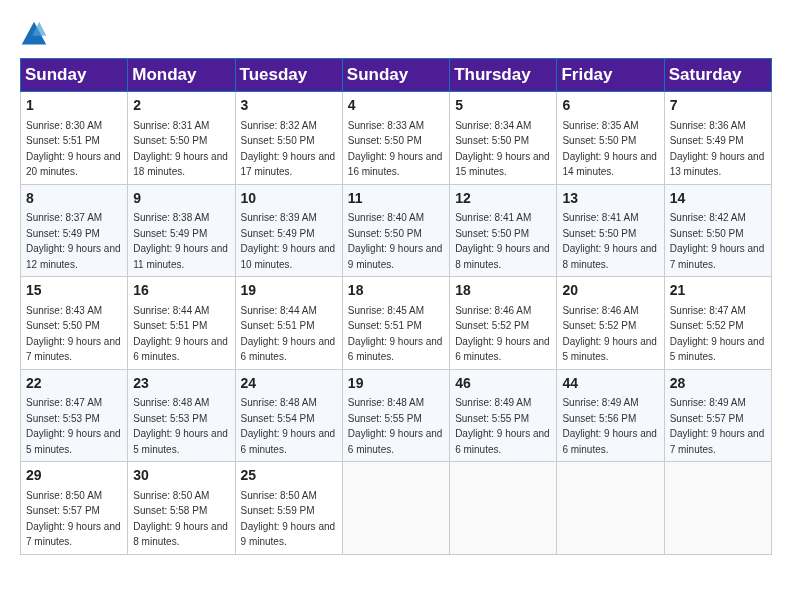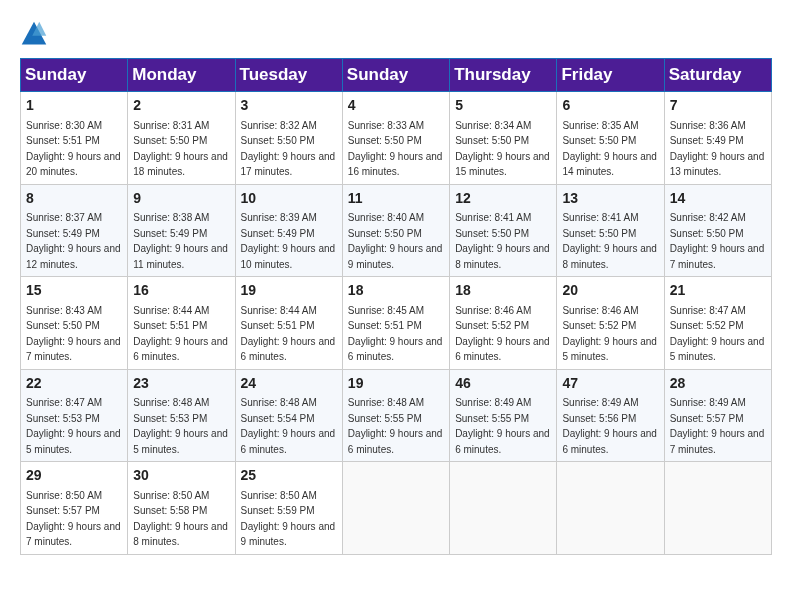--- a/index.html
+++ b/index.html
@@ -151,21 +151,21 @@
         <td><span class="day-num">18</span><span class="day-info">Sunrise: 8:46 AM<br>Sunset: 5:52 PM<br>Daylight: 9 hours and 6 minutes.</span></td>
         <td><span class="day-num">20</span><span class="day-info">Sunrise: 8:46 AM<br>Sunset: 5:52 PM<br>Daylight: 9 hours and 5 minutes.</span></td>
         <td><span class="day-num">21</span><span class="day-info">Sunrise: 8:47 AM<br>Sunset: 5:52 PM<br>Daylight: 9 hours and 5 minutes.</span></td>
       </tr>
       <tr>
         <td><span class="day-num">22</span><span class="day-info">Sunrise: 8:47 AM<br>Sunset: 5:53 PM<br>Daylight: 9 hours and 5 minutes.</span></td>
         <td><span class="day-num">23</span><span class="day-info">Sunrise: 8:48 AM<br>Sunset: 5:53 PM<br>Daylight: 9 hours and 5 minutes.</span></td>
         <td><span class="day-num">24</span><span class="day-info">Sunrise: 8:48 AM<br>Sunset: 5:54 PM<br>Daylight: 9 hours and 6 minutes.</span></td>
         <td><span class="day-num">19</span><span class="day-info">Sunrise: 8:48 AM<br>Sunset: 5:55 PM<br>Daylight: 9 hours and 6 minutes.</span></td>
         <td><span class="day-num">46</span><span class="day-info">Sunrise: 8:49 AM<br>Sunset: 5:55 PM<br>Daylight: 9 hours and 6 minutes.</span></td>
-        <td><span class="day-num">47</span><span class="day-info">Sunrise: 8:49 AM<br>Sunset: 5:56 PM<br>Daylight: 9 hours and 6 minutes.</span></td>
+        <td><span class="day-num">44</span><span class="day-info">Sunrise: 8:49 AM<br>Sunset: 5:56 PM<br>Daylight: 9 hours and 6 minutes.</span></td>
         <td><span class="day-num">28</span><span class="day-info">Sunrise: 8:49 AM<br>Sunset: 5:57 PM<br>Daylight: 9 hours and 7 minutes.</span></td>
       </tr>
       <tr>
         <td><span class="day-num">29</span><span class="day-info">Sunrise: 8:50 AM<br>Sunset: 5:57 PM<br>Daylight: 9 hours and 7 minutes.</span></td>
         <td><span class="day-num">30</span><span class="day-info">Sunrise: 8:50 AM<br>Sunset: 5:58 PM<br>Daylight: 9 hours and 8 minutes.</span></td>
         <td><span class="day-num">25</span><span class="day-info">Sunrise: 8:50 AM<br>Sunset: 5:59 PM<br>Daylight: 9 hours and 9 minutes.</span></td>
         <td class="empty-cell"></td>
         <td class="empty-cell"></td>
         <td class="empty-cell"></td>
         <td class="empty-cell"></td>

